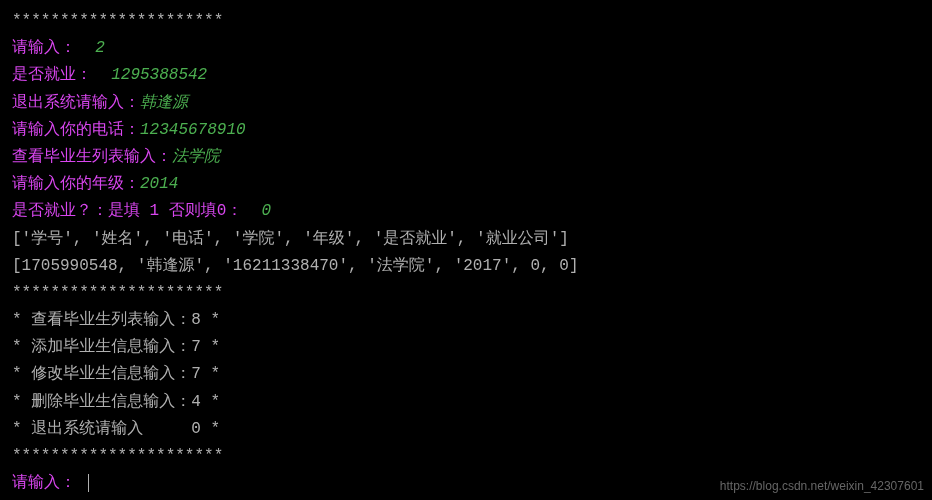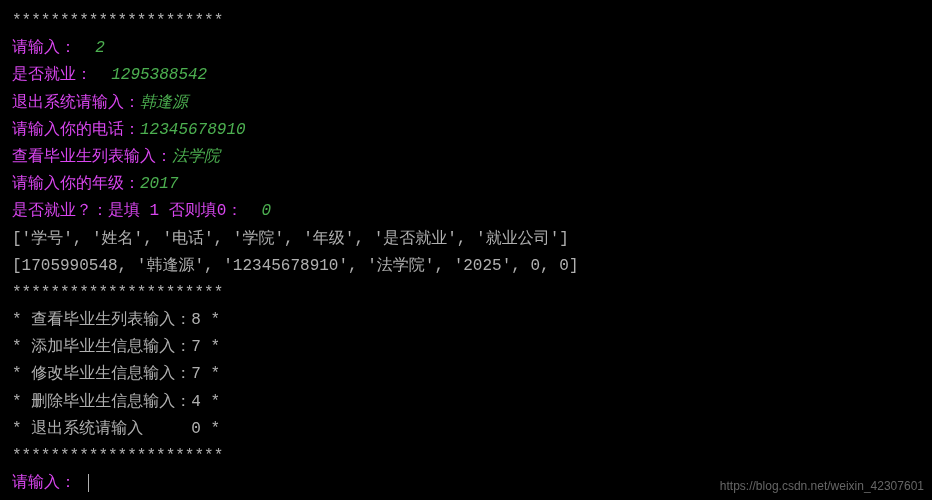--- a/index.html
+++ b/index.html
@@ -57,27 +57,27 @@
 <div class="line"><span class="prompt">请输入：</span>  <span class="input-val">2</span></div>
 
 <div class="line"><span class="prompt">是否就业：</span>  <span class="input-val">1295388542</span></div>
 
 <div class="line"><span class="prompt">退出系统请输入：</span><span class="input-val">韩逢源</span></div>
 
 <div class="line"><span class="prompt">请输入你的电话：</span><span class="input-val">12345678910</span></div>
 
 <div class="line"><span class="prompt">查看毕业生列表输入：</span><span class="input-val">法学院</span></div>
 
-<div class="line"><span class="prompt">请输入你的年级：</span><span class="input-val">2017</span></div>
+<div class="line"><span class="prompt">请输入你的年级：</span><span class="input-val">2014</span></div>
 
 <div class="line"><span class="prompt">是否就业？：是填 1 否则填0：</span>  <span class="input-val">0</span></div>
 
 <div class="line"><span class="output">['学号', '姓名', '电话', '学院', '年级', '是否就业', '就业公司']</span></div>
 
-<div class="line"><span class="output">[1705990548, '韩逢源', '12345678910', '法学院', '2025', 0, 0]</span></div>
+<div class="line"><span class="output">[1705990548, '韩逢源', '16211338470', '法学院', '2017', 0, 0]</span></div>
 
 <div class="line"><span class="output">**********************</span></div>
 
 <div class="line"><span class="output">* 查看毕业生列表输入：8 *</span></div>
 
 <div class="line"><span class="output">* 添加毕业生信息输入：7 *</span></div>
 
 <div class="line"><span class="output">* 修改毕业生信息输入：7 *</span></div>
 
 <div class="line"><span class="output">* 删除毕业生信息输入：4 *</span></div>

